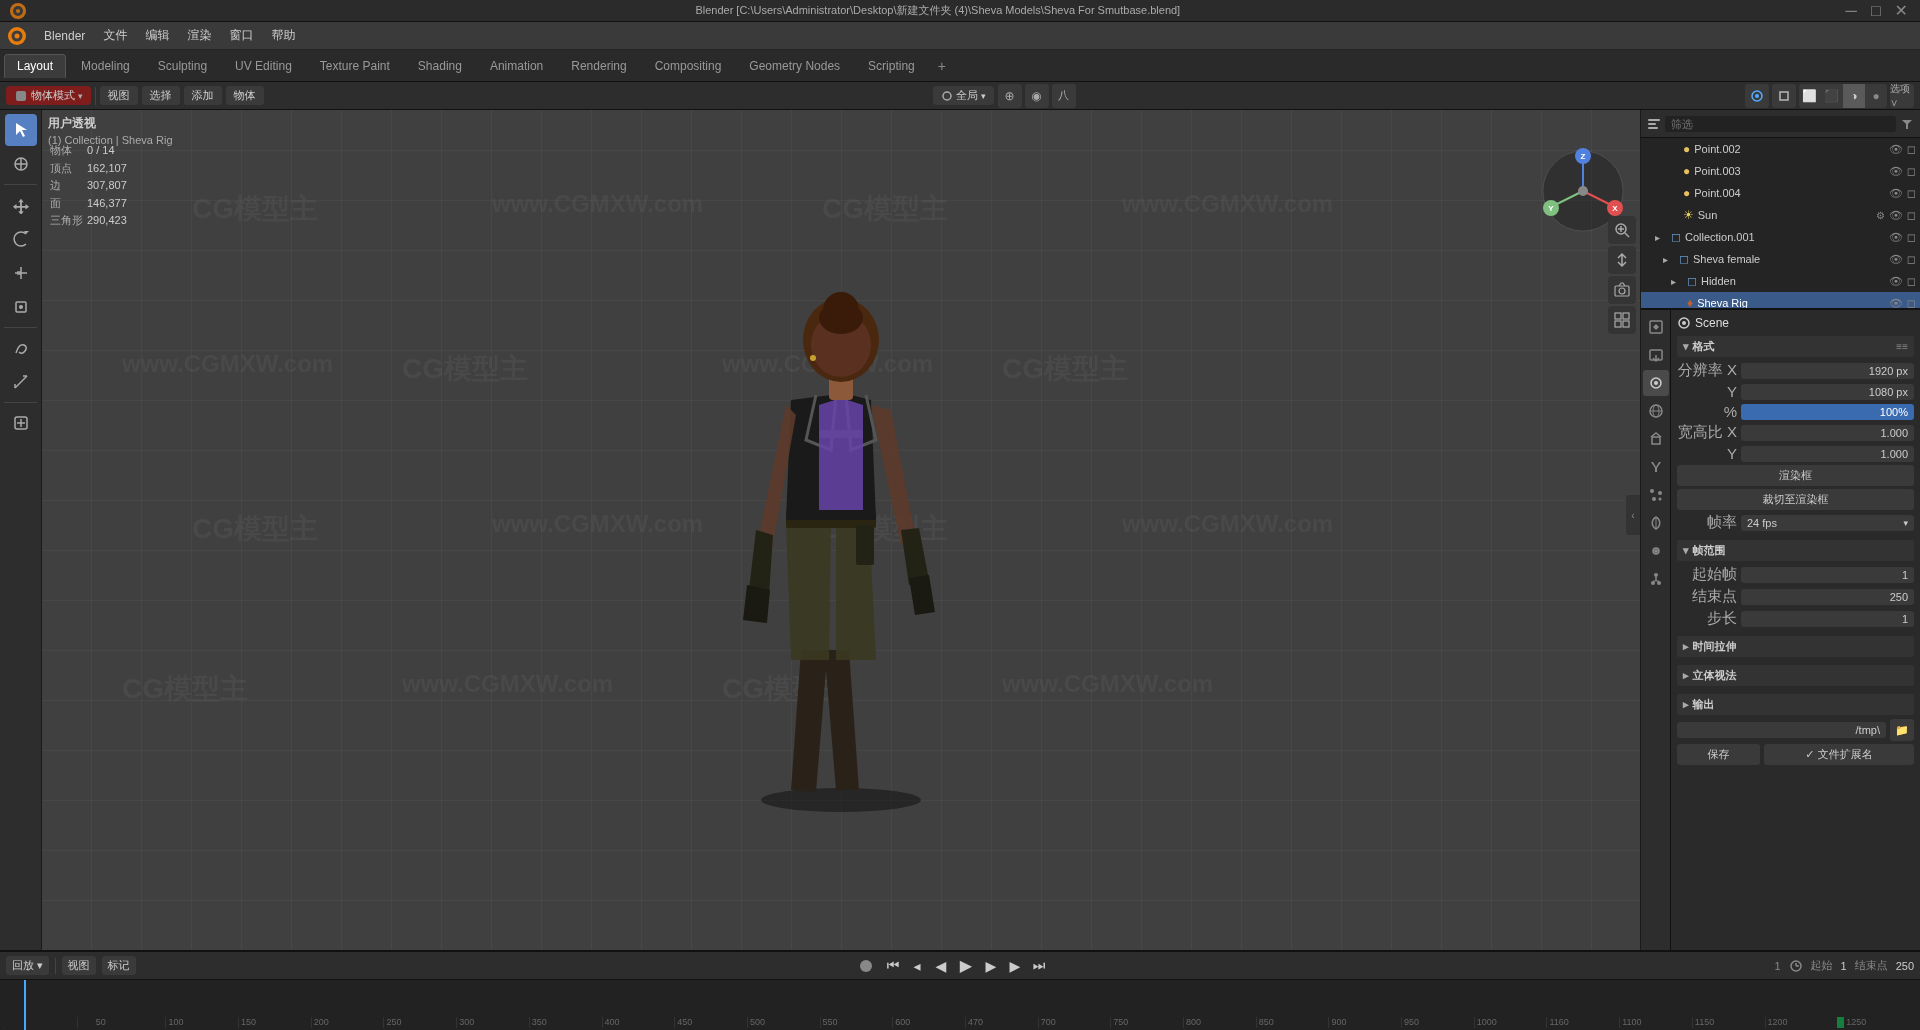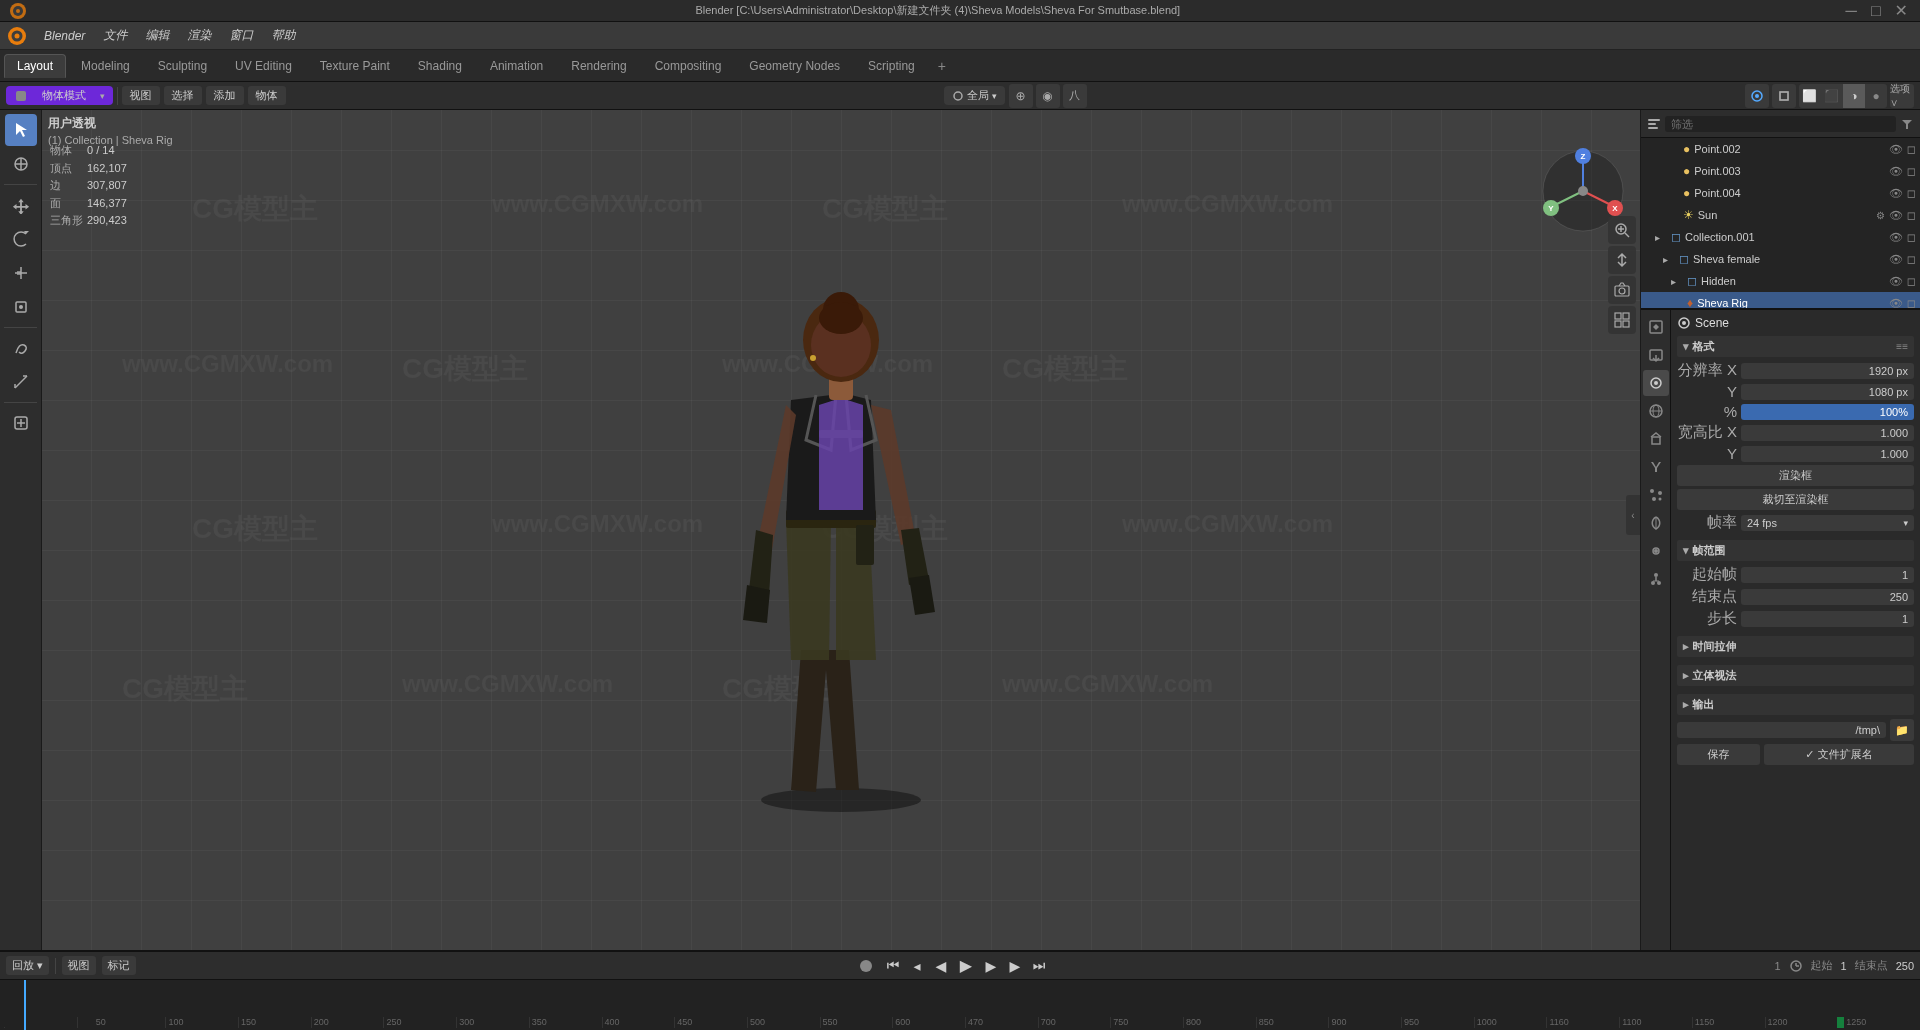--- a/index.html
+++ b/index.html
@@ -36,21 +36,20 @@
 
     
     #menu-bar {
       height: 28px;
       background: #3a3a3a;
       display: flex;
       align-items: center;
       padding: 8px 6px;
       gap: 2px;
       border-bottom: 1px solid #222;
-      font-style: italic;
     }
     .menu-item {
       padding: 2px 8px;
       font-size: 12px;
       color: #ccc;
       cursor: pointer;
       border-radius: 3px;
     }
     .blender-logo {
       width: 22px;
@@ -483,21 +482,21 @@
   <div class="workspace-tab">Compositing</div>
   <div class="workspace-tab">Geometry Nodes</div>
   <div class="workspace-tab">Scripting</div>
   <div class="workspace-tab-add">+</div>
 </div>
 
 <div id="main-container">
 
   <div style="height:28px;background:#2d2d2d;display:flex;align-items:center;padding:0 6px;gap:4px;border-bottom:1px solid #111;">
 
-    <div style="display:flex;align-items:center;gap:14px;background:#6d28d9;border-radius:4px;padding:2px 8px;cursor:pointer;">
+    <div style="display:flex;align-items:center;gap:3px;background:#7f1d1d;border-radius:4px;padding:2px 8px;cursor:pointer;">
       <svg width="14" height="14" viewBox="0 0 14 14">
           <rect x="2" y="2" width="10" height="10" rx="2" fill="#888"></rect>
         </svg>
       <span style="font-size:11px;color:#ccc;">物体模式</span>
       <span style="font-size:9px;color:#aaa;">▾</span>
     </div>
     <div style="width:1px;height:18px;background:#444;"></div>
     <div class="vp-header-btn">视图</div>
     <div class="vp-header-btn">选择</div>
     <div class="vp-header-btn">添加</div>

